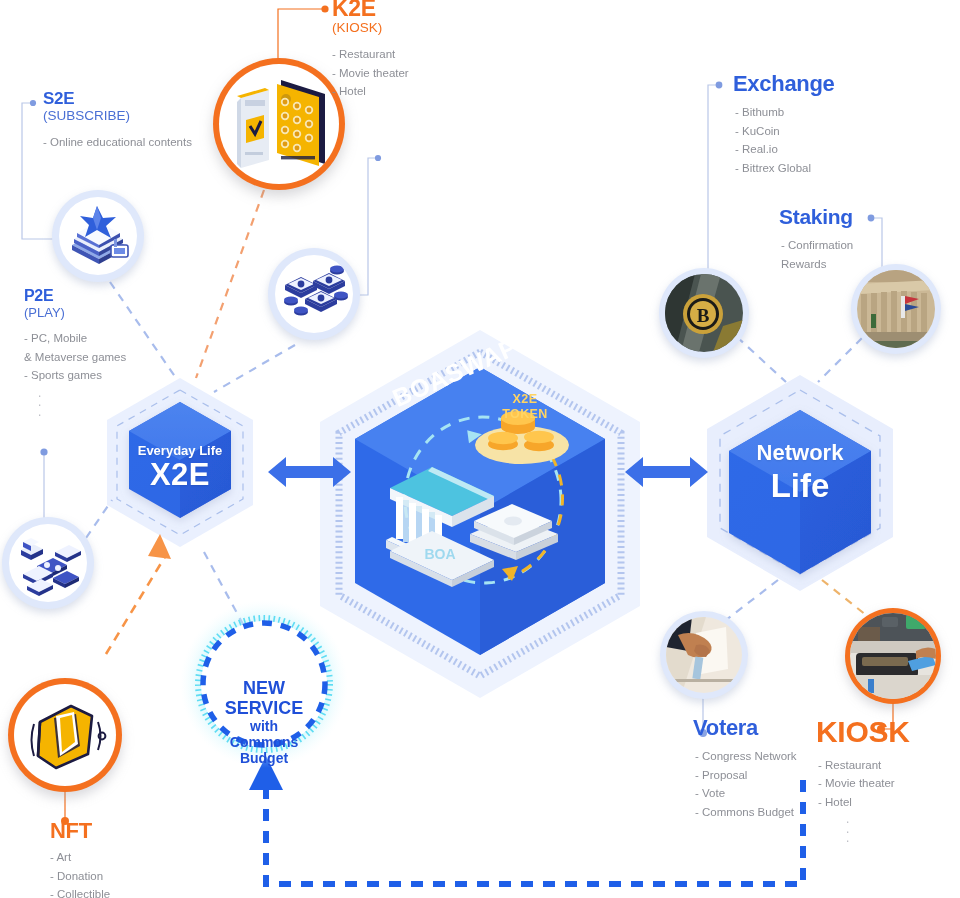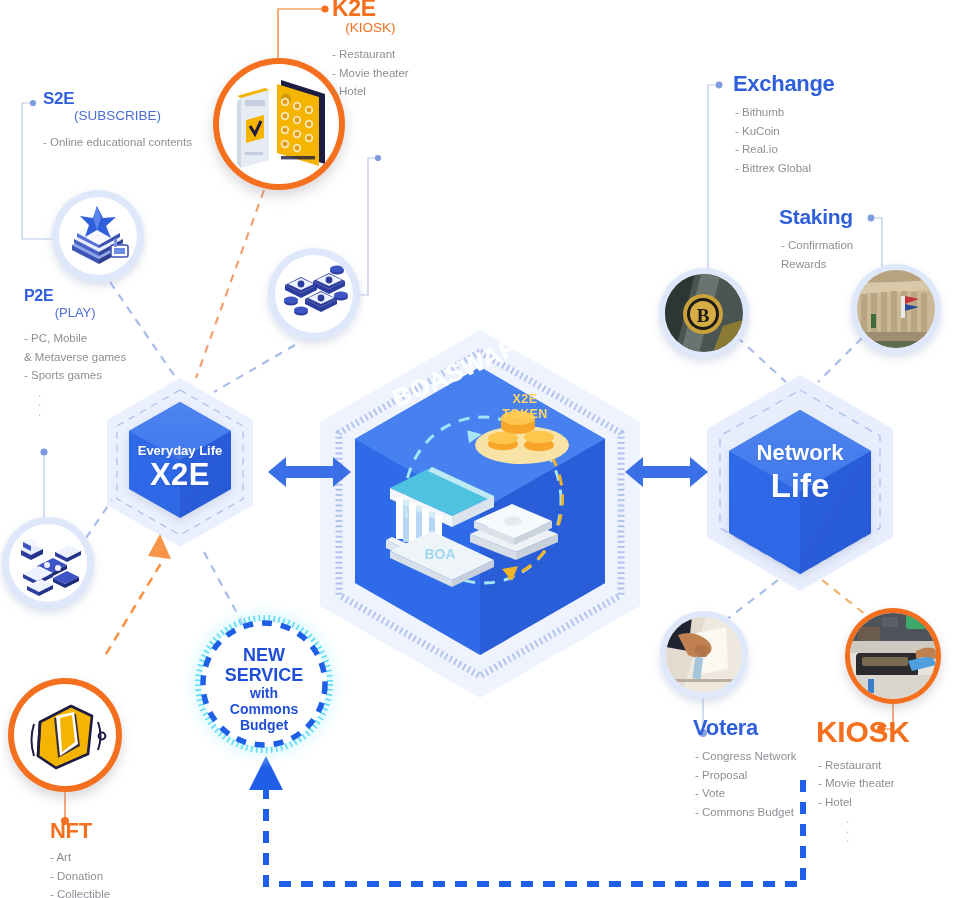--- a/index.html
+++ b/index.html
@@ -2,21 +2,21 @@
 <html><head>
 <meta charset="utf-8">
 <style>
   html,body{margin:0;padding:0;background:#ffffff;}
   body{width:960px;height:898px;position:relative;overflow:hidden;
        font-family:"Liberation Sans","DejaVu Sans",sans-serif;}
   #stage{position:absolute;left:0;top:0;width:960px;height:898px;}
   svg.layer{position:absolute;left:0;top:0;width:960px;height:898px;pointer-events:none;}
   .lbl{position:absolute;}
   .lbl .ttl{font-weight:bold;letter-spacing:-0.3px;line-height:1.05;}
-  .lbl .sub{font-weight:normal;line-height:1.1;text-align:center;}
+  .lbl .sub{font-weight:normal;line-height:1.1;}
   .lbl .items{margin-top:9px;color:#8d8f96;font-size:11.5px;line-height:1.62;}
   .lbl .items div{white-space:nowrap;}
   .blue .ttl{color:#2f5fdb;}
   .blue .sub{color:#4a6fd4;}
   .orange .ttl{color:#f4701f;}
   .orange .sub{color:#f4701f;}
   .dots{color:#b9bbc2;font-size:12px;line-height:0.78;letter-spacing:0;margin-top:4px;padding-left:14px;}
   .photo{position:absolute;border-radius:50%;overflow:hidden;}
   .photo .inner{position:absolute;border-radius:50%;overflow:hidden;}
   .hexwrap{position:absolute;}
@@ -245,21 +245,21 @@
     <div class="hexlabel" style="font-size:33px;top:27px;">Life</div>
   </div>
 
   <svg class="layer" viewBox="0 0 960 898">
     <circle cx="264" cy="684" r="84" fill="url(#cyanGlow)"></circle>
     <circle cx="264" cy="684" r="63" fill="#ffffff"></circle>
     <circle cx="264" cy="684" r="66" fill="none" stroke="#4fd8f2" stroke-width="6" stroke-dasharray="1.6 3.4" opacity="0.9"></circle>
     <circle cx="264" cy="684" r="61" fill="none" stroke="#1f5fe8" stroke-width="5.5" stroke-dasharray="10 9"></circle>
   </svg>
 
-  <div class="ns" style="left:204px;top:645px;width:120px;">
+  <div class="ns" style="left:204px;top:678px;width:120px;">
     <div style="font-size:18px;">NEW</div>
     <div style="font-size:18px;">SERVICE</div>
     <div style="font-size:14px;margin-top:1px;">with</div>
     <div style="font-size:14px;">Commons</div>
     <div style="font-size:14px;">Budget</div>
   </div>
 
   <div class="photo" style="left:52px;top:190px;width:92px;height:92px;
               background:#dfe8fb;box-shadow:0 4px 9px rgba(150,162,195,.35);">
     <div class="inner" style="left:7px;top:7px;width:78px;height:78px;background:#fff;">

